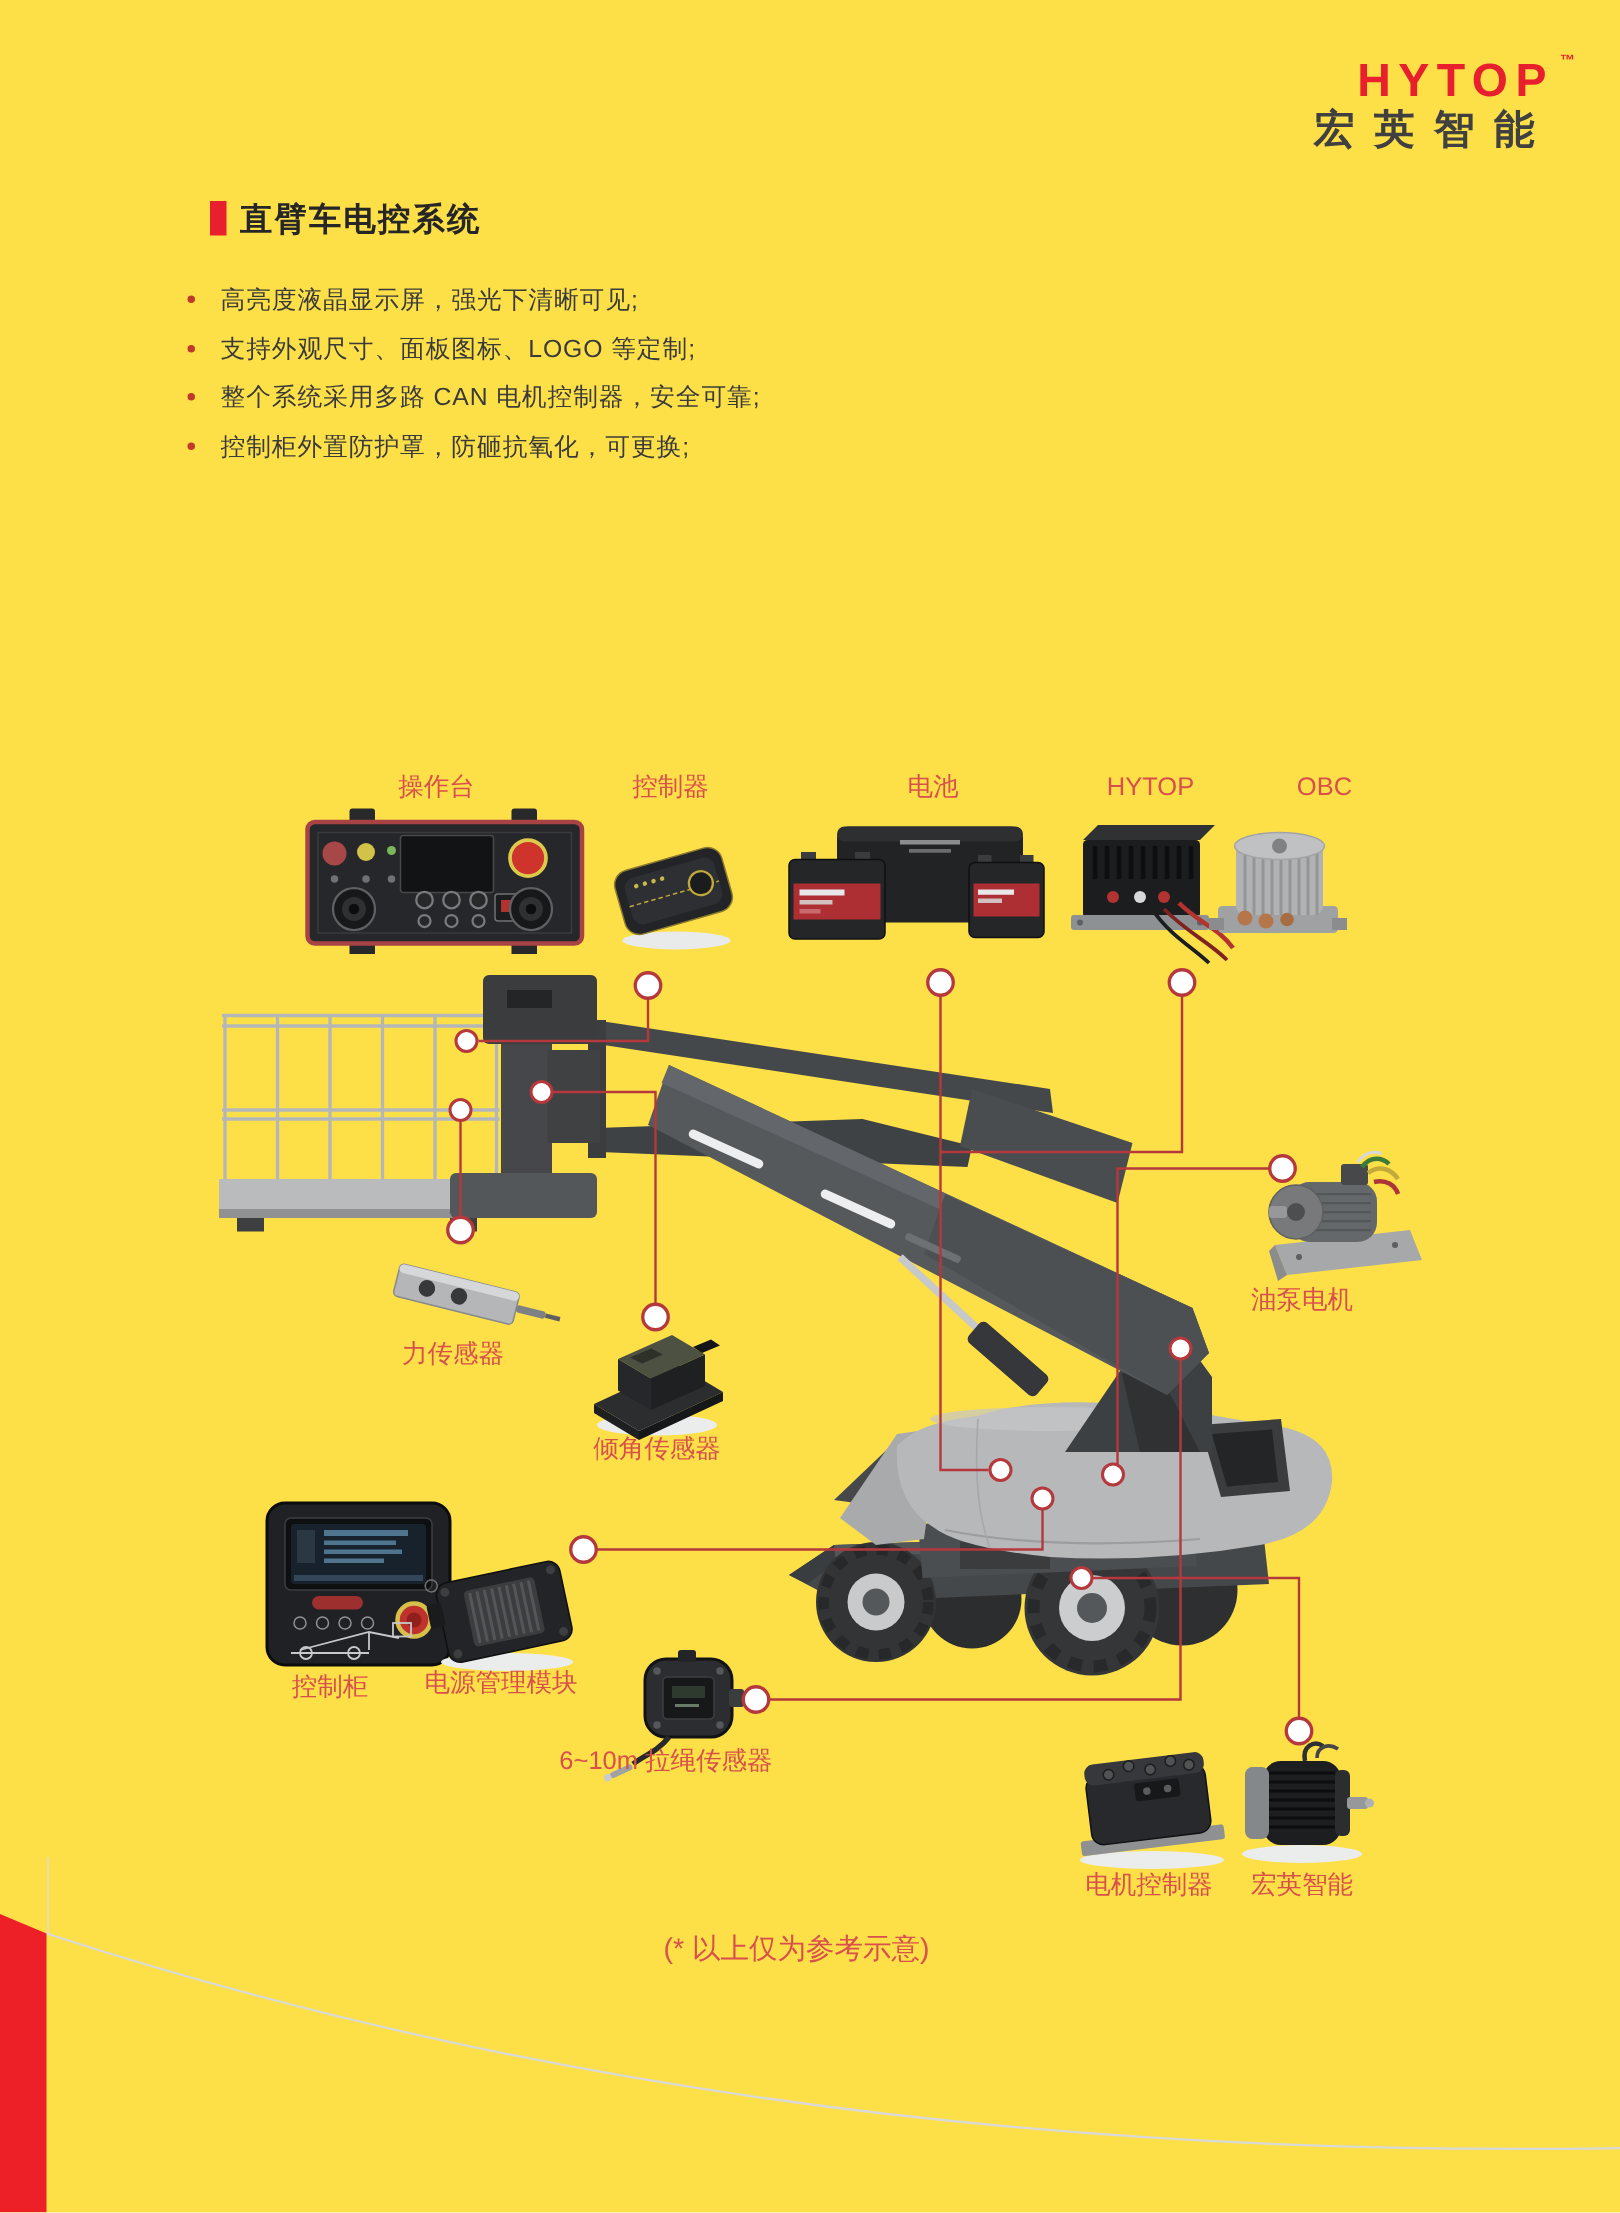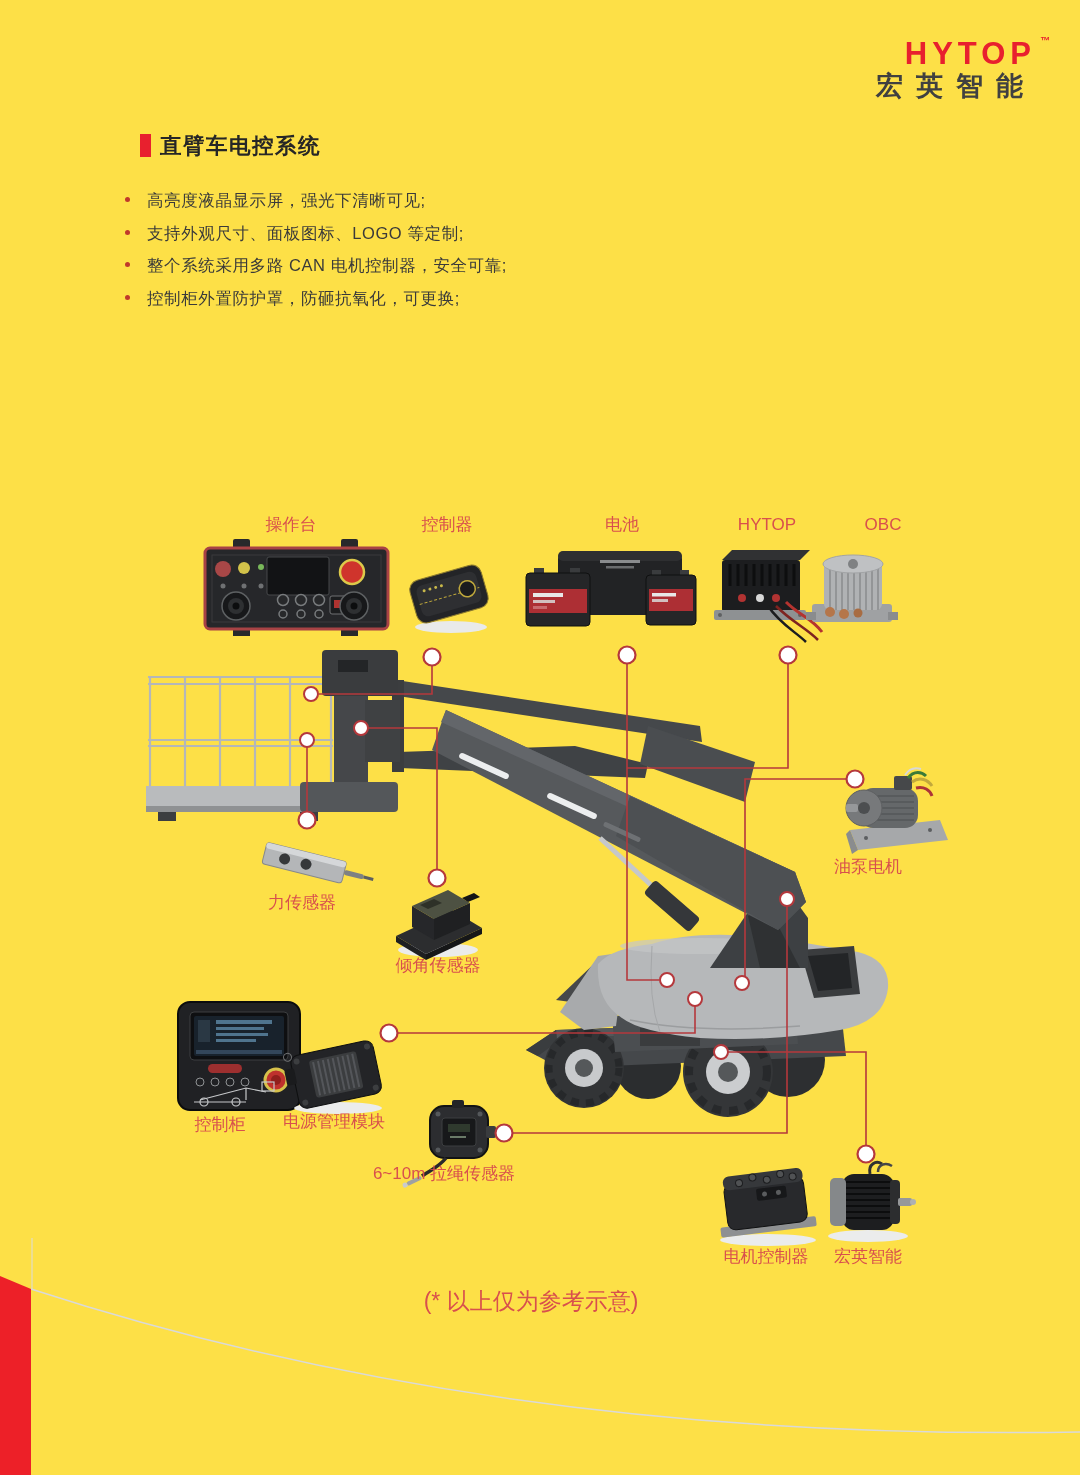--- a/index.html
+++ b/index.html
@@ -35,21 +35,21 @@
   #lbl-dcdc{left:767px;top:516px;}
   #lbl-obc{left:863px;top:516px;margin-left:20px;}
   #lbl-force{left:302px;top:894px;}
   #lbl-tilt{left:438px;top:957px;}
   #lbl-oilpump{left:868px;top:858px;text-align:center;}
   #lbl-cabinet{left:220px;top:1116px;}
   #lbl-power{left:334px;top:1113px;}
   #lbl-rope{left:444px;top:1165px;}
   #lbl-motorctrl{left:766px;top:1248px;}
   #lbl-travel{left:868px;top:1248px;}
-  .note{left:531px;top:1286px;transform:translateX(-50%);font-size:23px;color:#d8504d;white-space:nowrap;}
+  .note{left:531px;top:1286px;transform:translateX(-50%);font-size:19px;color:#d8504d;white-space:nowrap;}
 </style>
 </head>
 <body>
 
 <div id="page">
 
   <svg id="art" width="1080" height="1475" viewBox="0 0 1080 1475">
 
     <g>
 

